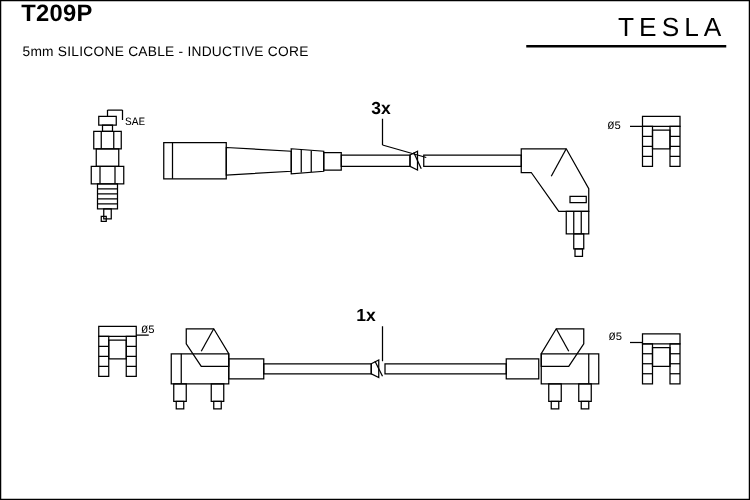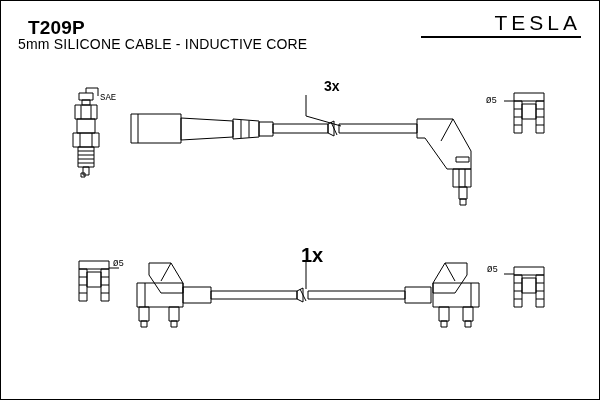--- a/index.html
+++ b/index.html
@@ -12,30 +12,29 @@
   }
   #page {
     position:relative;
     width:600px; height:400px;
     box-sizing:border-box;
     border:1px solid #000;
     background:#fff;
   }
   #title {
     position:absolute;
-    left:16px; top:16px;
+    left:16px; top:0;
     font-size:19px;
     font-weight:bold;
     letter-spacing:0.2px;
-    margin-left:11px;
   }
   #subtitle {
     position:absolute;
     left:17px; top:35px;
-    font-size:14px;
+    font-size:11px;
     letter-spacing:0.2px;
     white-space:nowrap;
   }
   #brand {
     position:absolute;
     right:18px; top:10px;
     font-size:21px;
     font-weight:normal;
     letter-spacing:4px;
     font-family:"Liberation Sans", sans-serif;
@@ -63,22 +62,22 @@
 <body>
 
 <div id="page">
 
   <div id="title">T209P</div>
   <div id="subtitle">5mm SILICONE CABLE - INDUCTIVE CORE</div>
   <div id="brand">TESLA</div>
   <div id="brand-rule"></div>
 
   <div class="lbl-small" style="left:99px; top:92px;">SAE</div>
-  <div class="lbl" style="left:296px; top:77px; font-size:14px;margin-left:27px;">3x</div>
-  <div class="lbl" style="left:300px; top:243px; font-size:20px;">1x</div>
+  <div class="lbl" style="left:296px; top:77px; font-size:14px;">3x</div>
+  <div class="lbl" style="left:284px; top:243px; font-size:14px;">1x</div>
   <div class="lbl-small" style="left:485px; top:95px;">Ø5</div>
   <div class="lbl-small" style="left:112px; top:258px;">Ø5</div>
   <div class="lbl-small" style="left:486px; top:264px;">Ø5</div>
 
   <svg width="600" height="400" viewBox="0 0 600 400">
 
     <g>
 
       <path class="hr" d="M78 92 L92 92 L92 99 L78 99 Z" fill="#d2d2d2"></path>
       <path class="hr" d="M81 99 L89 99 L89 104 L81 104 Z" fill="#e9e9e9"></path>

